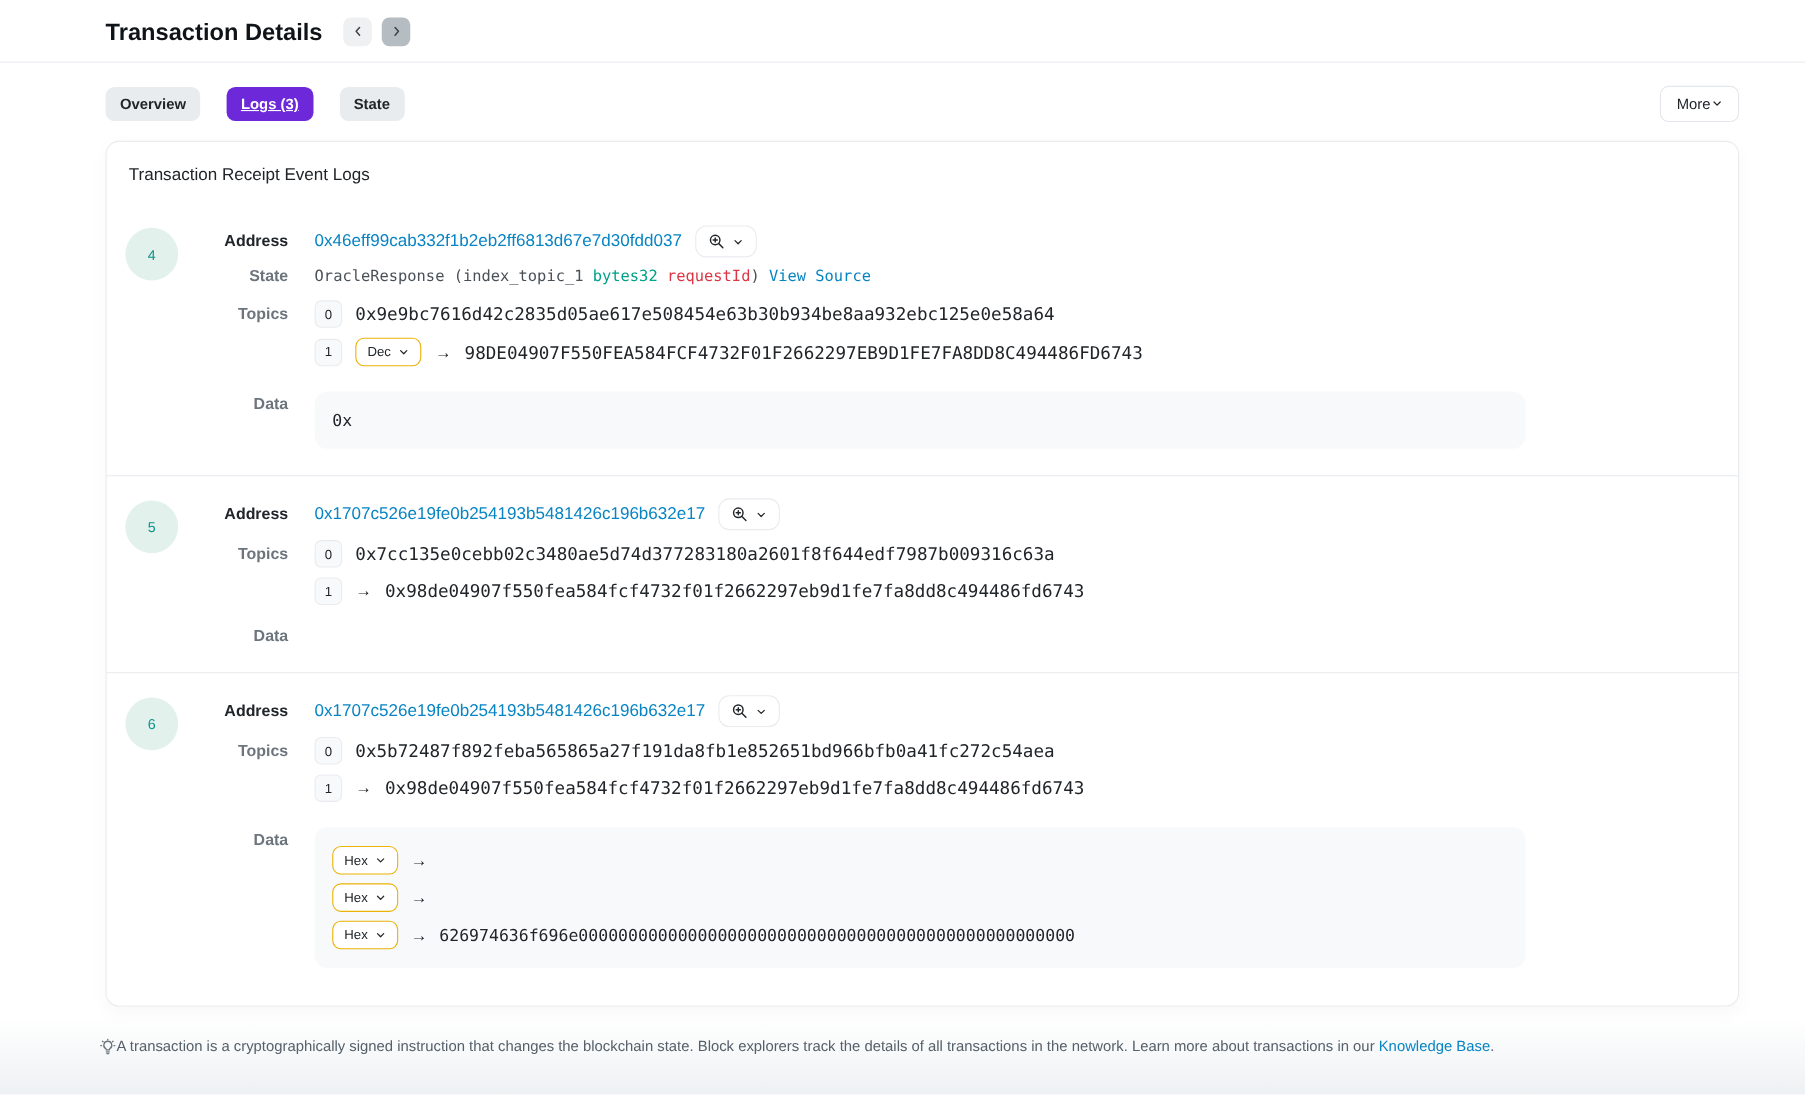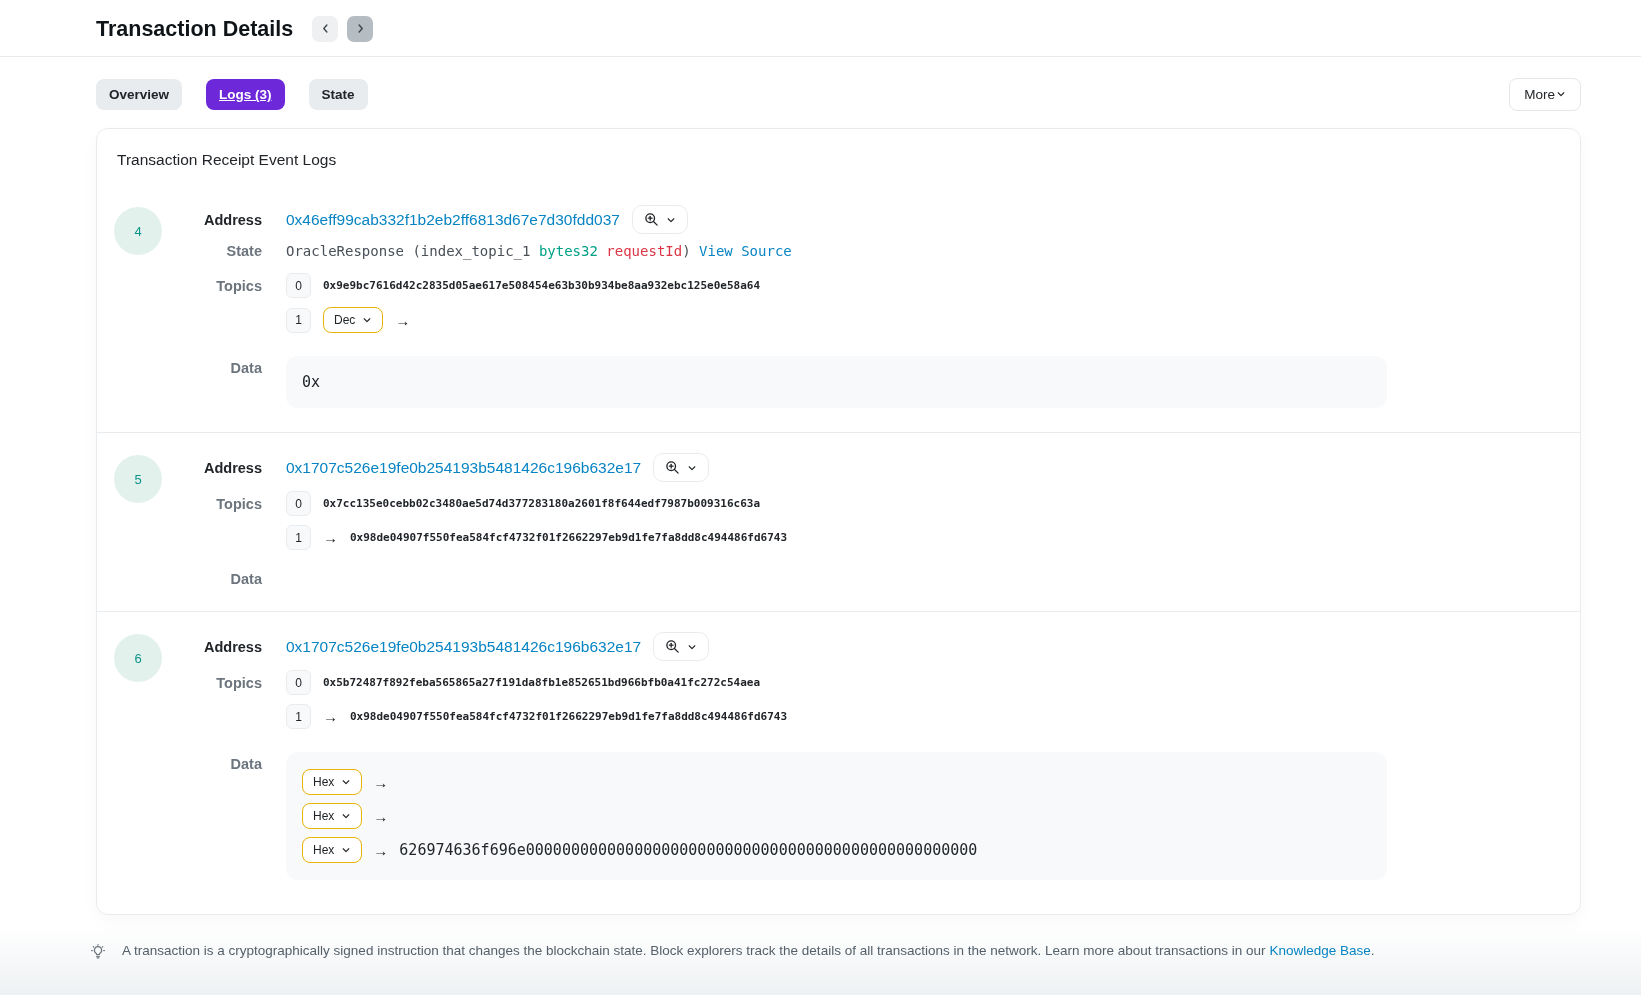--- a/index.html
+++ b/index.html
@@ -62,31 +62,31 @@
   .tok-param { color:#dc3545; }
   .tok-link { color:#0784c3; text-decoration:none; }
 
   .topic-line { display:flex; align-items:center; gap:12px; }
   .badge { min-width:25px; height:25px; padding:0 6px; background:#f8f9fa; border:1px solid #e9ecef;
            border-radius:6px; font-size:12px; color:#212529; display:inline-flex; align-items:center;
            justify-content:center; }
   .dd { background:#fff; border:1px solid #eab308; border-radius:8px; padding:5px 10px; font-size:12px;
         font-family:inherit; color:#212529; display:inline-flex; align-items:center; gap:7px; cursor:pointer; }
   .arrow { color:#212529; font-size:15px; line-height:1; }
-  .topic-val { font-size:11px; color:#212529;font-weight:bold; }
+  .topic-val { font-size:16px; color:#212529; }
 
   .mb8 { margin-bottom:9px; } .mb14 { margin-bottom:14px; }
 
   .data-box { background:#f8f9fa; border-radius:12px; padding:17px 16px; max-width:1101px; margin-top:14px; }
   .data-line { display:flex; align-items:center; gap:11px; }
   .data-line + .data-line { margin-top:8px; }
   .data-val { font-size:15px; color:#212529; }
 
   
-  .footer { display:flex; align-items:flex-start; gap:16px; margin:28px 60px 0 90px;
+  .footer { display:flex; align-items:flex-start; gap:0; margin:28px 60px 0 90px;
             font-size:13.5px; color:#55606a; }
   .footer svg { flex:none; margin-top:1px; }
   .kb-link { color:#0784c3; text-decoration:none; }
 </style>
 </head>
 <body>
 
 <div class="topbar">
   <h1 class="page-title">Transaction Details</h1>
   <button class="pager prev">
@@ -166,20 +166,21 @@
               <span class="badge">1</span>
               <button class="dd">
                 <span>Dec</span>
                 <span style="display: inline-flex;">
                   <svg width="10" height="10" viewBox="0 0 16 16">
                     <path d="M3.5 6l4.5 4.5L12.5 6" stroke="#212529" stroke-width="1.8" fill="none" stroke-linecap="round" stroke-linejoin="round"></path>
                   </svg>
                 </span>
               </button>
               <span class="arrow">→</span>
+              <span class="topic-val mono">98DE04907F550FEA584FCF4732F01F2662297EB9D1FE7FA8DD8C494486FD6743</span>
             </div>
           </div>
           <div class="row row-data">
             <div class="lbl muted">Data</div>
             <div>
               <div class="data-box">
                 <div class="data-line">
                   <span class="data-val mono">0x</span>
                 </div>
               </div>

